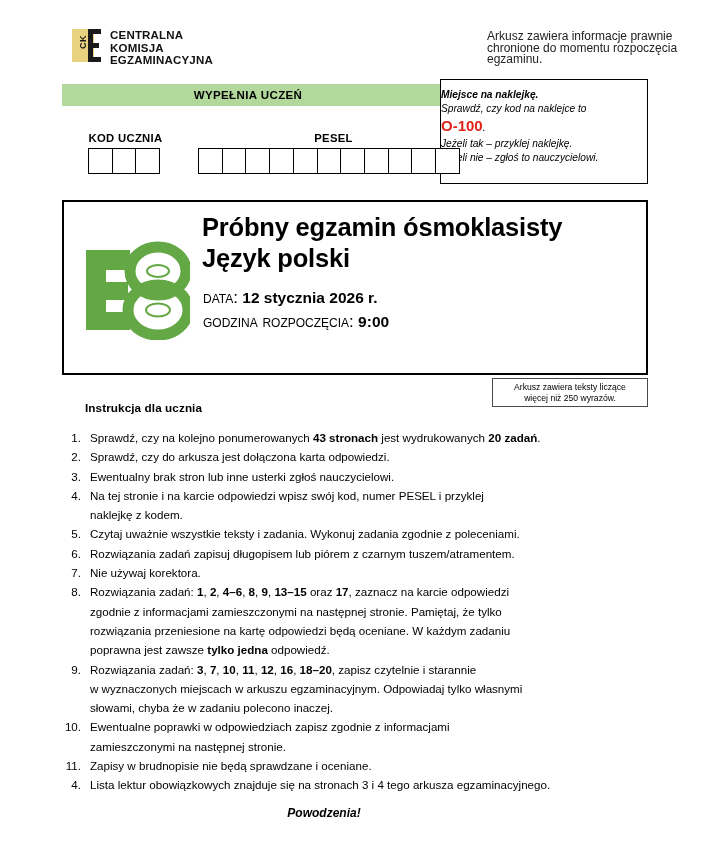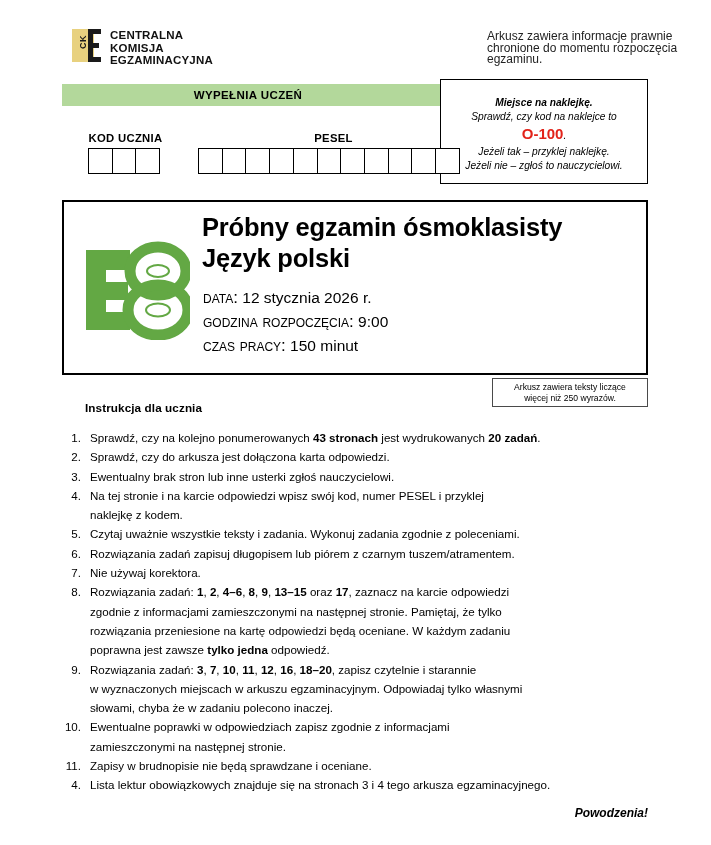--- a/index.html
+++ b/index.html
@@ -110,22 +110,21 @@
   
   .sticker-box {
     position: absolute;
     left: 440px;
     top: 79px;
     width: 208px;
     height: 105px;
     border: 1.6px solid #000000;
     background: #ffffff;
     box-sizing: border-box;
-    text-align: center;
-    padding-top: 16px;
+    padding-top: 8px;
   }
   .sticker-l1 {
     font-size: 10.2px;
     font-weight: bold;
     font-style: italic;
     line-height: 14px;
   }
   .sticker-l2 {
     font-size: 10.2px;
     font-style: italic;
@@ -220,21 +219,21 @@
     line-height: 24px;
     white-space: nowrap;
   }
   .meta-label {
     font-variant: small-caps;
     text-transform: lowercase;
     font-size: 17px;
   }
   .meta-label::first-letter { font-size: 17px; }
   .meta-value {
-    font-weight: normal;
+    font-weight: bold;
     font-size: 15.5px;
   }
 
   
   .wordcount-box {
     position: absolute;
     left: 492px;
     top: 378px;
     width: 156px;
     height: 29px;
@@ -280,21 +279,21 @@
   .instr-text {
     flex: 1;
   }
   .instr-text b { font-weight: bold; }
 
   .closing {
     position: absolute;
     left: 0;
     top: 806px;
     width: 648px;
-    text-align: right;
+    text-align: center;
     font-size: 12px;
     font-weight: bold;
     font-style: italic;
   }
 </style>
 </head>
 <body>
 
 <div class="page">
 
@@ -374,24 +373,20 @@
 
     <div class="meta-rows">
       <div class="meta-row">
         <span class="meta-label">Data:</span>
         <span class="meta-value">12 stycznia 2026 r.</span>
       </div>
       <div class="meta-row">
         <span class="meta-label">Godzina rozpoczęcia:</span>
         <span class="meta-value">9:00</span>
       </div>
-      <div class="meta-row">
-        <span class="meta-label">Czas pracy:</span>
-        <span class="meta-value">150 minut</span>
-      </div>
     </div>
   </div>
 
   <div class="wordcount-box">
     <div>Arkusz zawiera teksty liczące</div>
     <div>więcej niż 250 wyrazów.</div>
   </div>
 
   <div class="instr-title">Instrukcja dla ucznia</div>
 

